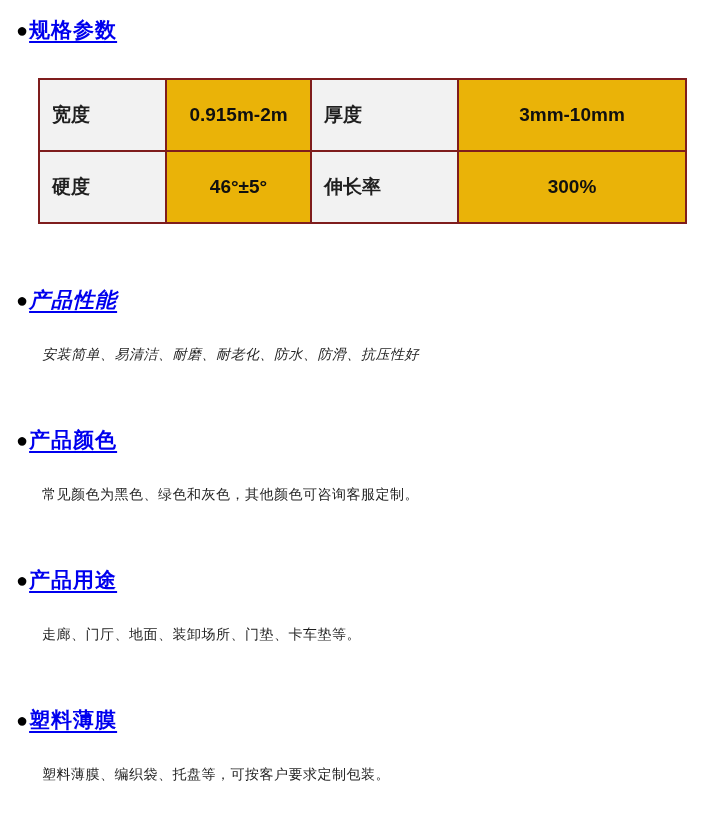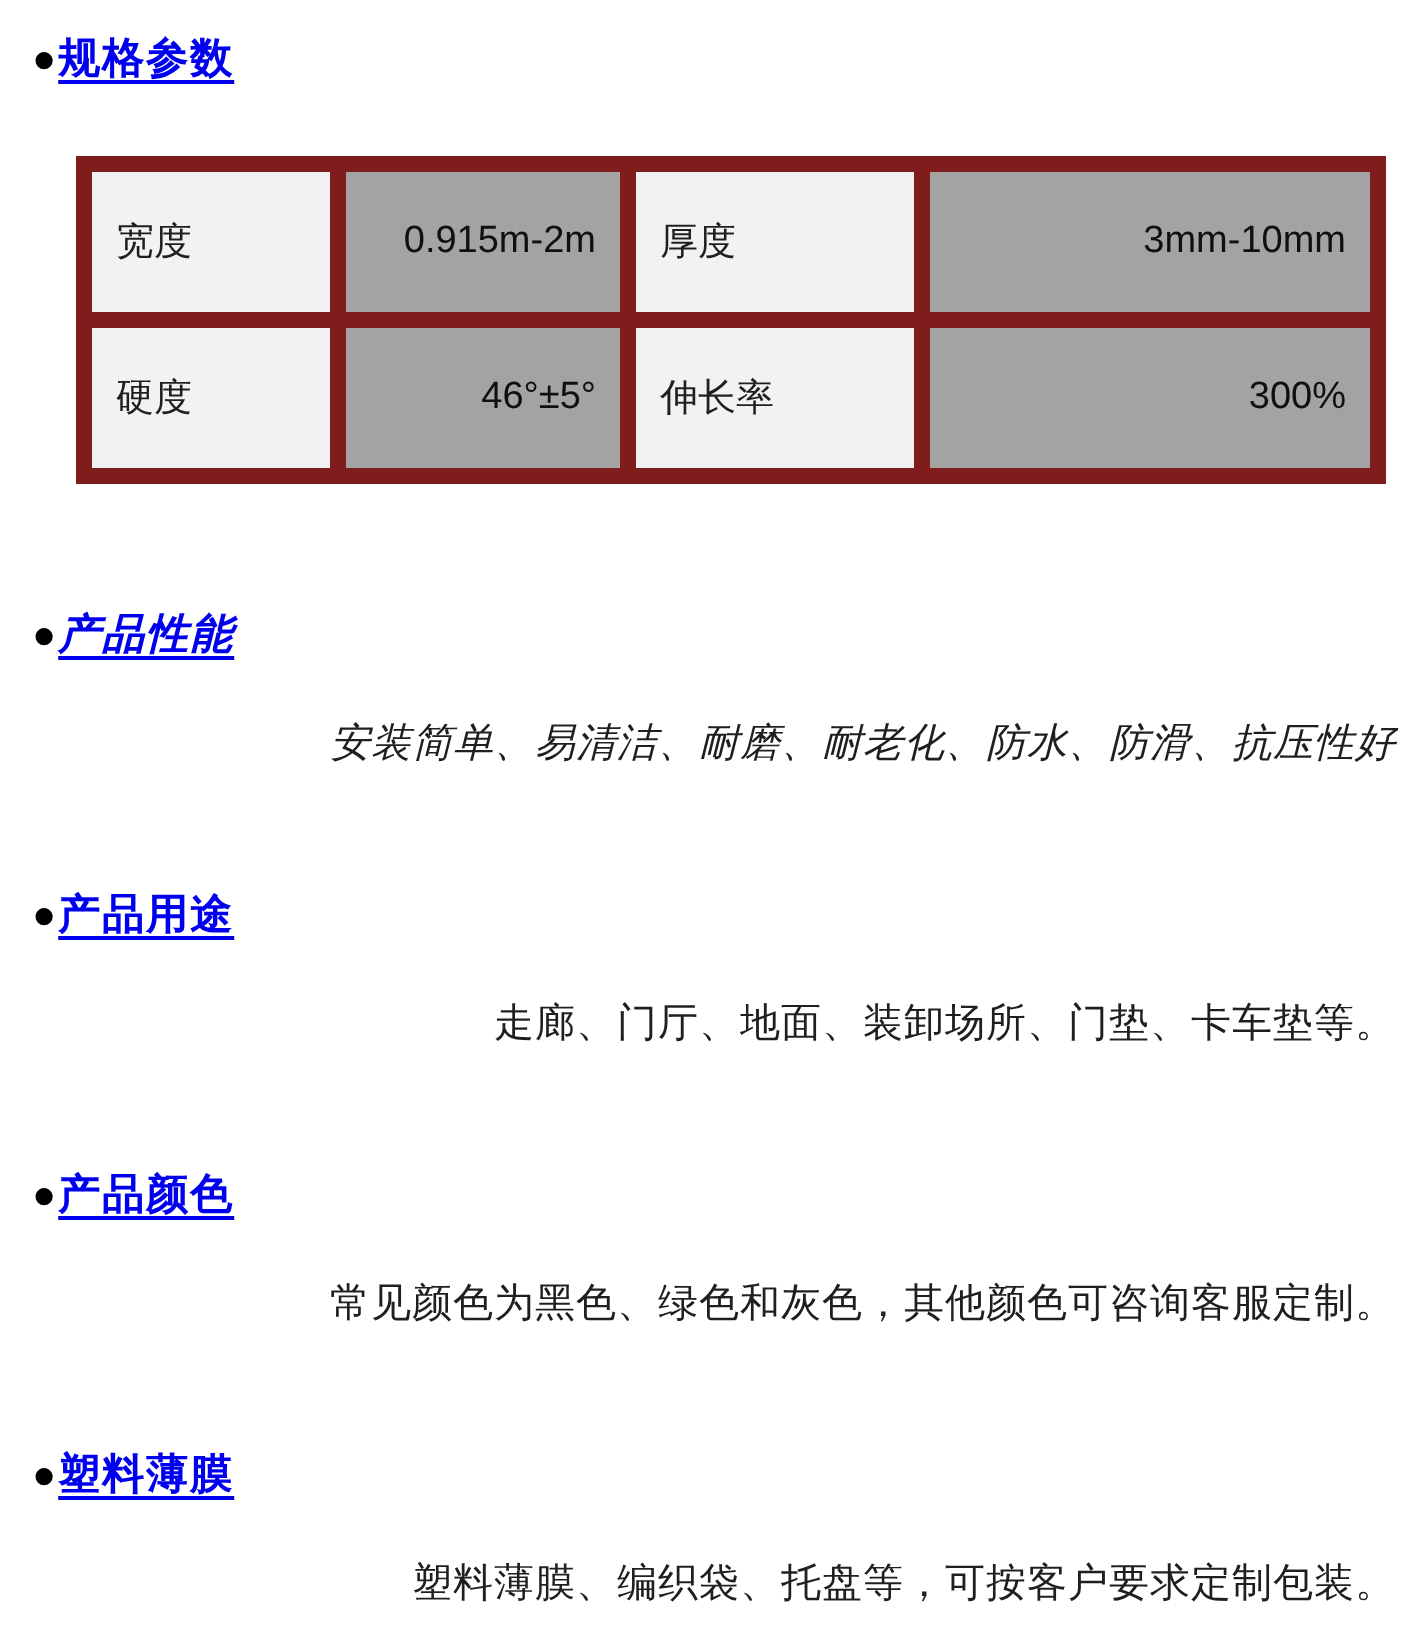--- a/index.html
+++ b/index.html
@@ -35,51 +35,51 @@
     text-underline-offset: 4px;
     letter-spacing: 1px;
   }
   table.spec {
     border-collapse: collapse;
     margin: 34px 0 0 22px;
     table-layout: fixed;
     width: 647px;
   }
   table.spec td {
-    border: 8px solid #7f1d1d;
+    border: 2px solid #7f1d1d;
     height: 46px;
     font-size: 19px;
     padding: 12px;
     overflow: hidden;
+    font-weight: bold;
   }
   td.lbl {
     background: #f2f2f2;
     text-align: left;
     padding-left: 9px;
     color: #1f1f1f;
   }
   td.val {
-    background: #a3a3a3;
-    text-align: right;
+    background: #eab308;
+    text-align: center;
     color: #101010;
   }
   col.c1 { width: 127px; }
   col.c2 { width: 145px; }
   col.c3 { width: 147px; }
   col.c4 { width: 228px; }
   .section { margin-top: 58px; }
   .section.first-after-table { margin-top: 62px; font-style: italic; }
   .body-text {
     margin: 27px 0 0 26px;
-    font-size: 20px;
+    font-size: 14px;
     font-family: "Liberation Serif", serif;
     color: #1f1f1f;
     letter-spacing: 0.5px;
     line-height: 27px;
-    text-align: right;
   }
 </style>
 </head>
 <body>
 
 <div class="doc">
 
   <div class="sec-heading">
     <span class="bullet">●</span><span class="hd-text">规格参数</span>
   </div>
@@ -109,30 +109,30 @@
 
   <div class="section first-after-table">
     <div class="sec-heading">
       <span class="bullet">●</span><span class="hd-text">产品性能</span>
     </div>
     <div class="body-text">安装简单、易清洁、耐磨、耐老化、防水、防滑、抗压性好</div>
   </div>
 
   <div class="section">
     <div class="sec-heading">
-      <span class="bullet">●</span><span class="hd-text">产品用途</span>
+      <span class="bullet">●</span><span class="hd-text">产品颜色</span>
     </div>
-    <div class="body-text">走廊、门厅、地面、装卸场所、门垫、卡车垫等。</div>
+    <div class="body-text">常见颜色为黑色、绿色和灰色，其他颜色可咨询客服定制。</div>
   </div>
 
   <div class="section">
     <div class="sec-heading">
-      <span class="bullet">●</span><span class="hd-text">产品颜色</span>
+      <span class="bullet">●</span><span class="hd-text">产品用途</span>
     </div>
-    <div class="body-text">常见颜色为黑色、绿色和灰色，其他颜色可咨询客服定制。</div>
+    <div class="body-text">走廊、门厅、地面、装卸场所、门垫、卡车垫等。</div>
   </div>
 
   <div class="section">
     <div class="sec-heading">
       <span class="bullet">●</span><span class="hd-text">塑料薄膜</span>
     </div>
     <div class="body-text">塑料薄膜、编织袋、托盘等，可按客户要求定制包装。</div>
   </div>
 
 </div>

